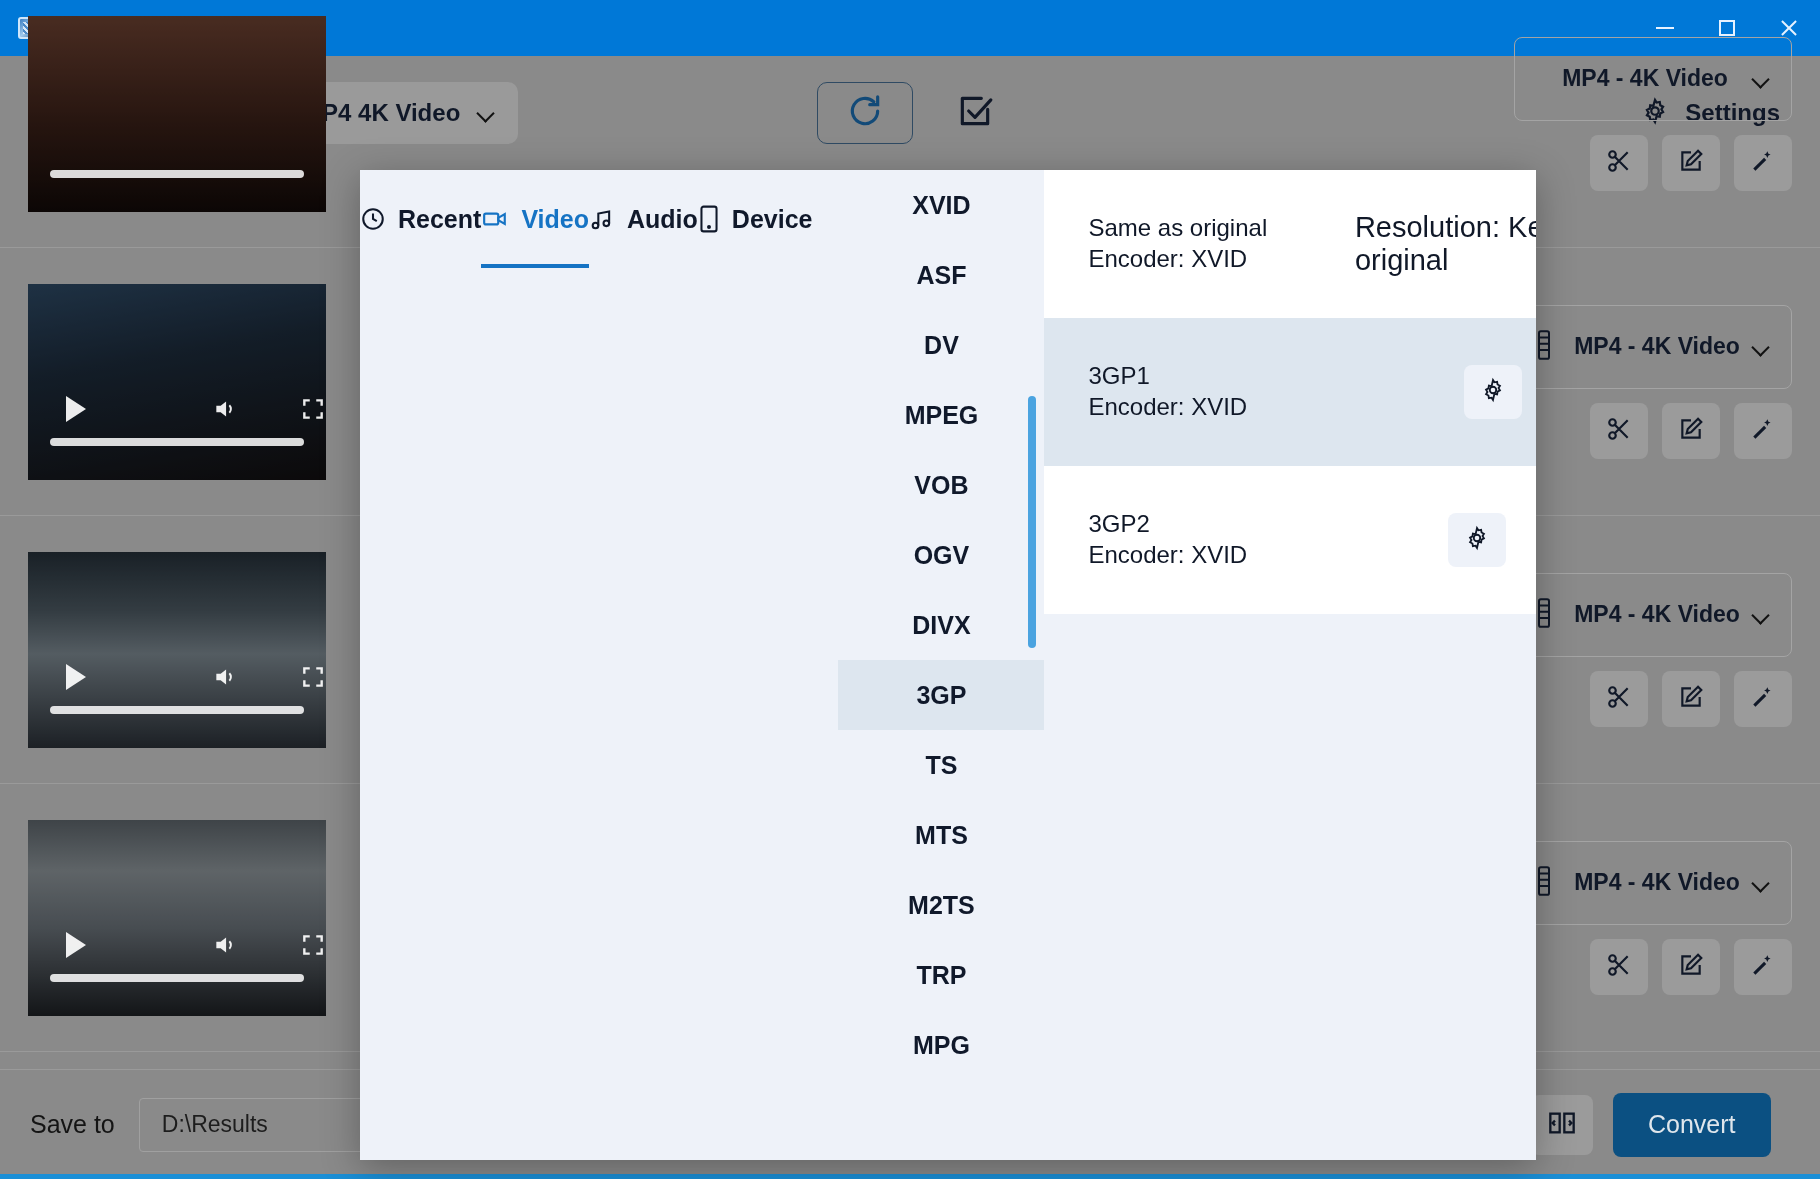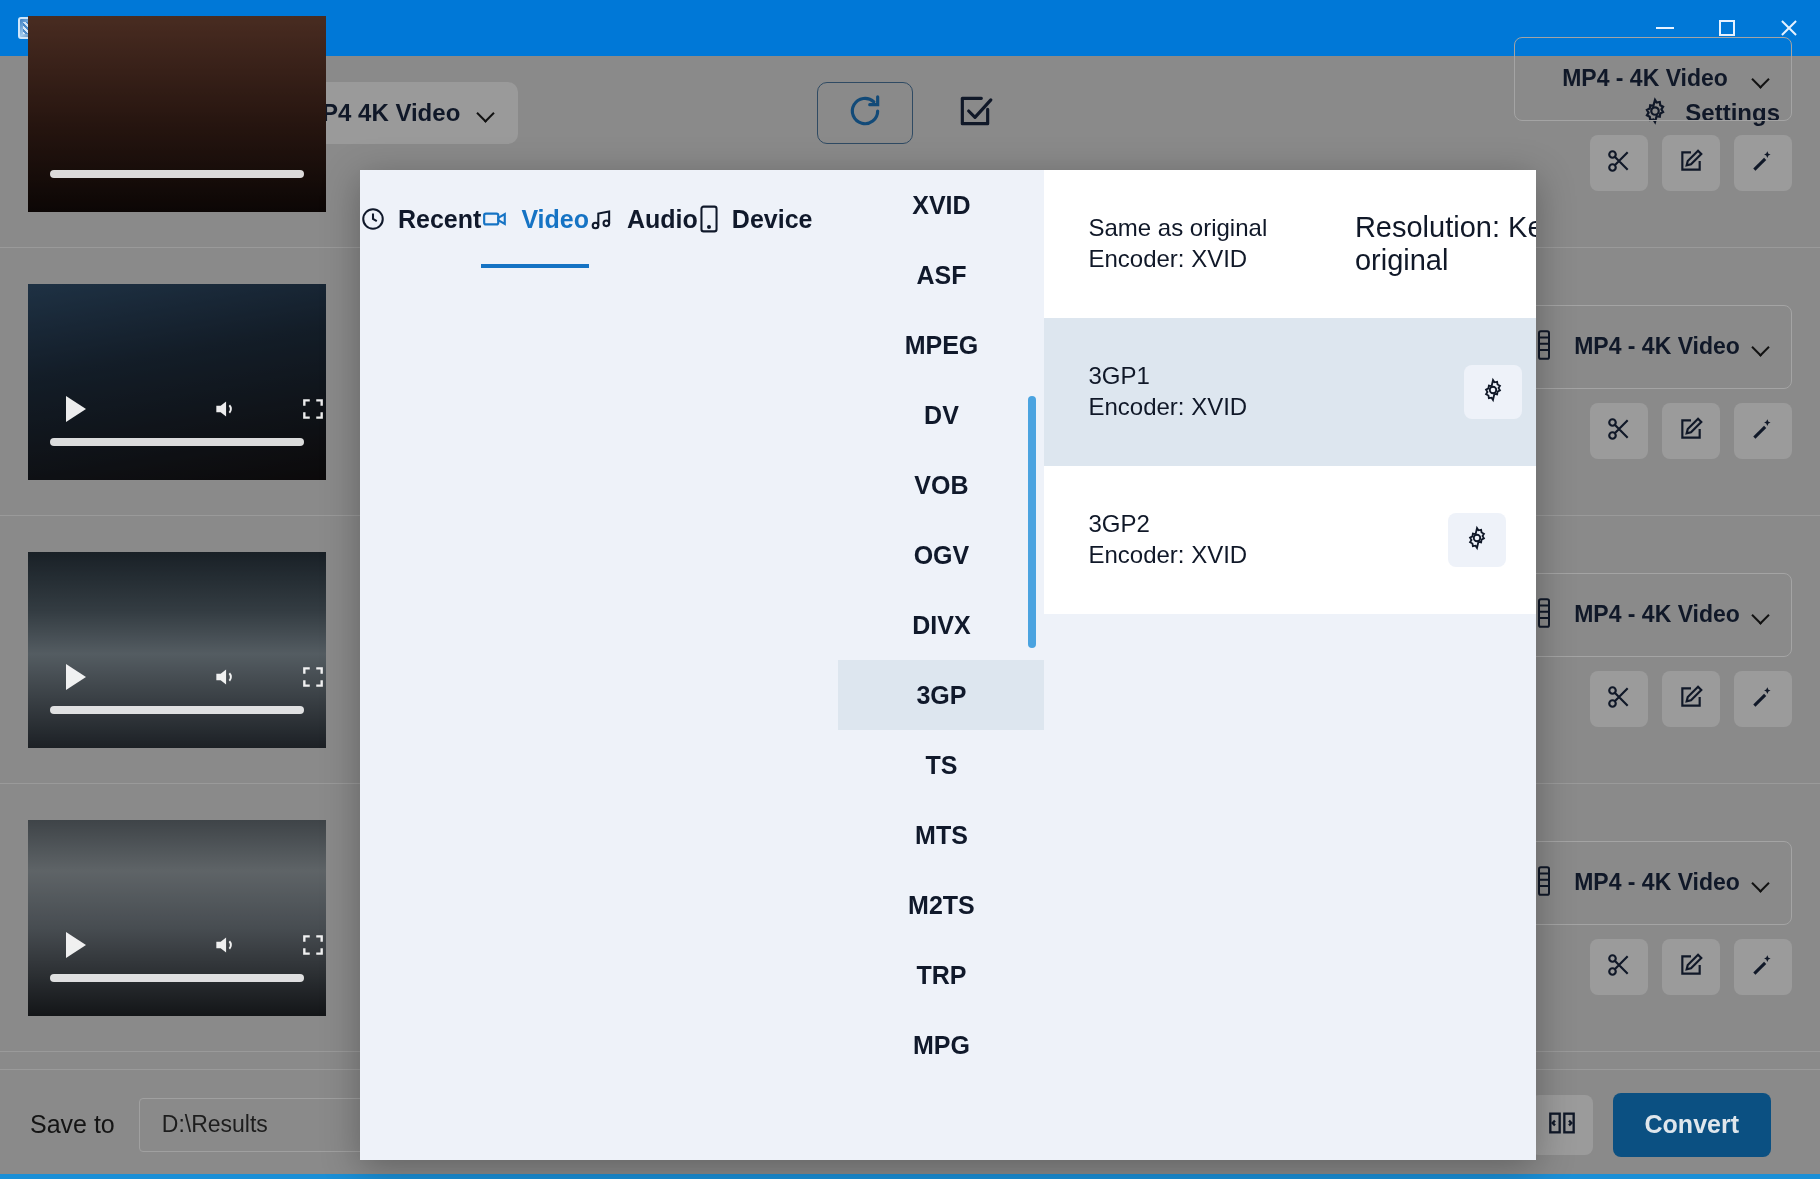--- a/index.html
+++ b/index.html
@@ -136,21 +136,21 @@
     font-size: 23px; color:#1d1d1d;
   }
   .split-btn {
     margin-left: 22px; width: 62px; height: 60px; background:#9b9b9b; border-radius: 8px;
     display:flex; align-items:center; justify-content:center; cursor:pointer;
   }
   .convert-btn {
     margin-left: 20px; margin-right: 44px; width: 158px; height: 64px;
     background:#0b5082; border-radius: 8px; color:#dfe6ec;
     display:flex; align-items:center; justify-content:center;
-    font-size: 25px; font-weight: bold; cursor:pointer;
+    font-size: 25px; font-weight: normal; cursor:pointer;
   }
   .footer-line { position:absolute; bottom:0; left:0; width:1820px; height:5px; background:#1b8fd6; }
 
   
   .modal {
     position:absolute; left: 324px; top: 170px; width: 1176px; height: 990px;
     background:#eef2f9; box-shadow: 0 8px 36px rgba(0,0,0,.3);
     display:flex; flex-direction:row; overflow:hidden;margin-left:36px;
   }
   .tabs {
@@ -548,24 +548,24 @@
     <div class="modal-body">
 
       <div class="fmt-list">
         <div class="fmt-item">
             <span>XVID</span>
           </div>
         <div class="fmt-item">
             <span>ASF</span>
           </div>
         <div class="fmt-item">
+            <span>DV</span>
+          </div>
+        <div class="fmt-item">
             <span>MPEG</span>
-          </div>
-        <div class="fmt-item">
-            <span>DV</span>
           </div>
         <div class="fmt-item">
             <span>VOB</span>
           </div>
         <div class="fmt-item">
             <span>OGV</span>
           </div>
         <div class="fmt-item">
             <span>DIVX</span>
           </div>

